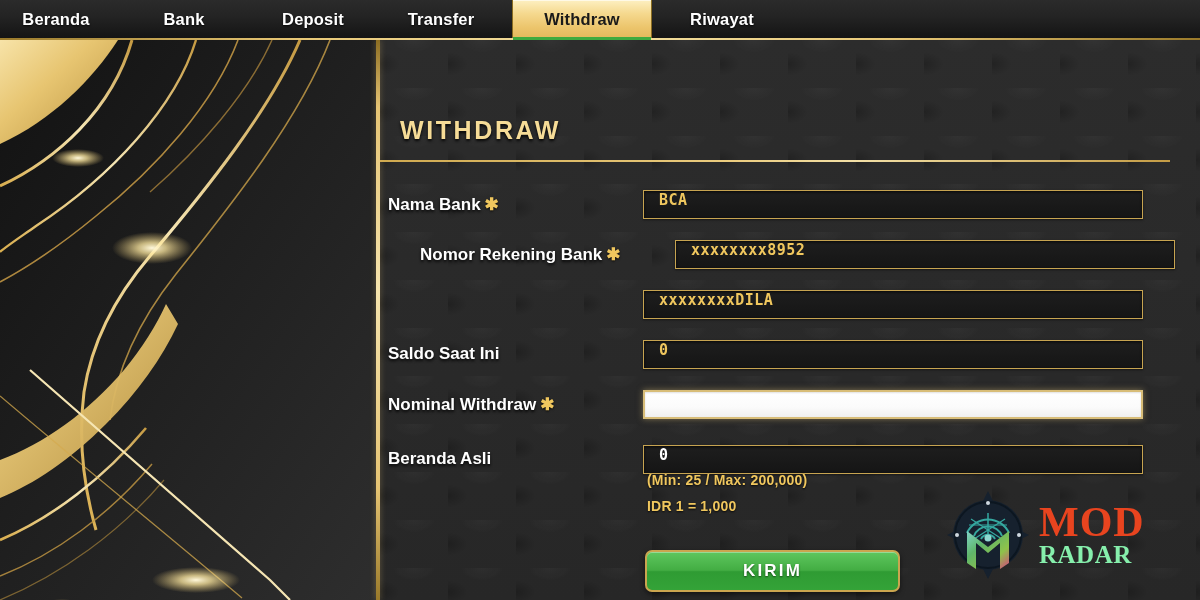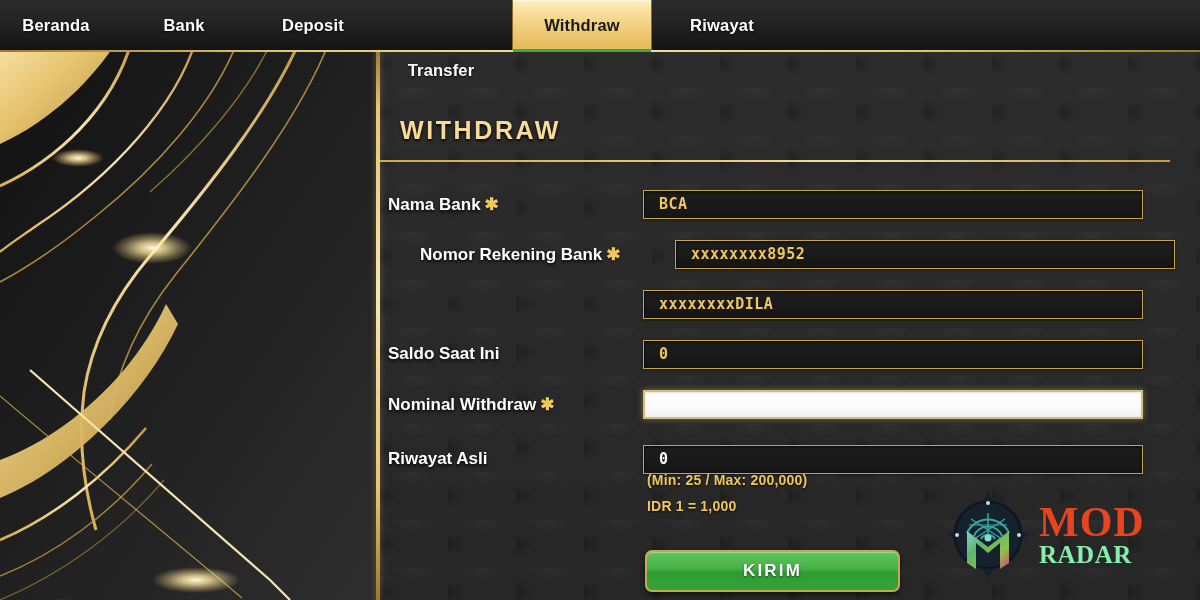--- a/index.html
+++ b/index.html
@@ -18,21 +18,21 @@
     height: 600px;
     overflow: hidden;
     background: #232323;
   }
 
   
   #navbar {
     position: absolute;
     top: 0; left: 0;
     width: 1200px;
-    height: 52px;
+    height: 40px;
     background: linear-gradient(180deg, #2b2b2b 0%, #232323 45%, #141414 100%);
     display: flex;
     align-items: stretch;
     z-index: 40;
     border-bottom: 2px solid;
     border-image: linear-gradient(90deg,#9a7a2a 0%, #e8c877 25%, #f2dfa0 50%, #e8c877 75%, #9a7a2a 100%) 1;
   }
   .nav-item {
     position: relative;
     display: flex;
@@ -153,21 +153,21 @@
     position: absolute;
     left: 263px;
     width: 500px;
     height: 29px;
     border: 1px solid #c9a košt;
     border: 1px solid #c7a košt;
     border: 1px solid #c7a451;
     border-radius: 0;
     background: linear-gradient(180deg, #1e1e1e 0%, #151515 100%);
     display: flex;
-    align-items: center;
+    align-items: flex-start;
     padding: 0 0 0 15px;
     font-family: "DejaVu Sans Mono", monospace;
     font-size: 15px;
     font-weight: bold;
     color: #f0c75e;
     letter-spacing: .5px;
     box-shadow: inset 0 1px 3px rgba(0,0,0,.8), 0 1px 2px rgba(0,0,0,.5);
     overflow: hidden;
     white-space: nowrap;
   }
@@ -254,21 +254,21 @@
   <div id="navbar">
       <div class="nav-item" style="width: 112px; margin-left: 0px;">
         <span>Beranda</span>
       </div>
       <div class="nav-item" style="width: 108px; margin-left: 18px;">
         <span>Bank</span>
       </div>
       <div class="nav-item" style="width: 114px; margin-left: 18px;">
         <span>Deposit</span>
       </div>
-      <div class="nav-item" style="width: 114px; margin-left: 14px; margin-top: 45px;">
+      <div class="nav-item" style="width: 114px; margin-left: 14px;">
         <span>Transfer</span>
       </div>
       <div class="nav-item active" style="width: 140px; margin-left: 14px;">
         <span>Withdraw</span>
       </div>
       <div class="nav-item" style="width: 112px; margin-left: 14px;">
         <span>Riwayat</span>
       </div>
     </div>
 
@@ -357,21 +357,21 @@
             <span>0</span>
           </div>
         </div>
         <div class="form-row" style="top: 345px;">
           <div class="field-label"><span>Nominal Withdraw</span><span class="req-star">✱</span></div>
           <div class="field-input focused">
             <span></span>
           </div>
         </div>
         <div class="form-row" style="top: 400px;">
-          <div class="field-label"><span>Riwayat Asli</span></div>
+          <div class="field-label"><span>Beranda Asli</span></div>
           <div class="field-input value-white">
             <span>0</span>
           </div>
         </div>
       </div>
 
     <div id="hints">
         <div class="hint" style="top: 432px;">(Min: 25 / Max: 200,000)</div>
         <div class="hint" style="top: 458px;">IDR 1 = 1,000</div>
       </div>

